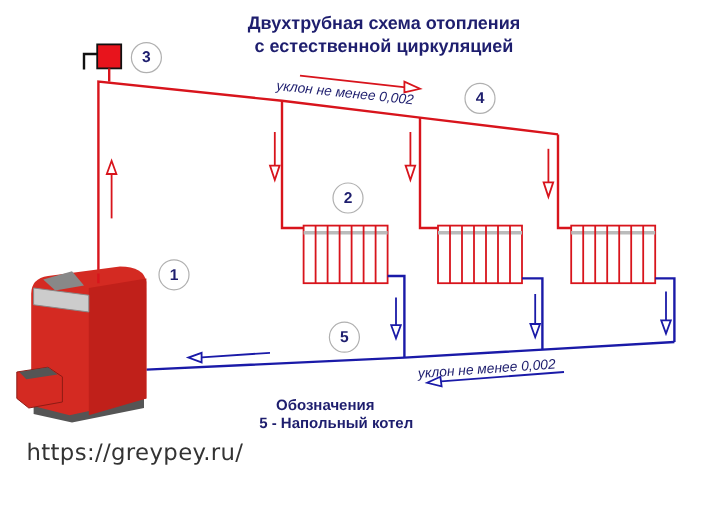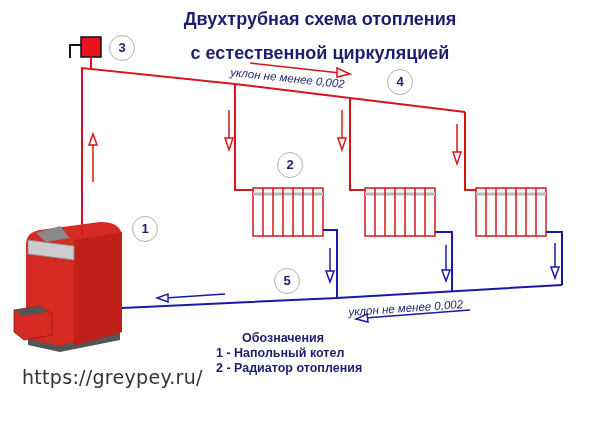--- a/index.html
+++ b/index.html
@@ -1,24 +1,24 @@
 <!DOCTYPE html>
 <html><head>
 <meta charset="utf-8">
 <style>
   html, body { margin:0; padding:0; background:#ffffff; }
   body { width:600px; height:424px; position:relative; overflow:hidden; font-family:"Liberation Sans", sans-serif; }
-  .title { position:absolute; left:0; width:600px; text-align:center; color:#1e1e6e; font-weight:bold; font-size:18px; line-height:19px; }
+  .title { position:absolute; left:0; width:600px; text-align:center; color:#1e1e6e; font-weight:bold; font-size:15px; line-height:19px; }
   .title1 { top:10px; left:60px; width:520px; }
-  .title2 { top:44px; left:60px; width:520px; }
+  .title2 { top:29px; left:60px; width:520px; }
   svg.diagram { position:absolute; left:0; top:0; }
   .callout { position:absolute; width:24px; height:24px; border-radius:50%; border:1px solid #b0b0b0; background:#fff; color:#1e1e6e; font-weight:bold; font-size:13px; text-align:center; line-height:24px; }
   .slope { position:absolute; color:#1e1e6e; font-style:italic; font-size:11.5px; white-space:nowrap; }
   .legend { position:absolute; left:216px; top:331px; color:#1e1e6e; font-weight:bold; font-size:12.5px; }
-  .legend .head { margin-left:26px; line-height:15px; }
+  .legend .head { margin-left:14px; line-height:15px; }
   .legend .row { line-height:14.5px; white-space:nowrap; }
   .url { position:absolute; left:22px; top:366px; font-family:"DejaVu Sans", sans-serif; font-size:19px; color:#333; letter-spacing:0.3px; }
 </style>
 </head>
 <body>
 
 <div class="title title1">Двухтрубная схема отопления</div>
 <div class="title title2">с естественной циркуляцией</div>
 
 <svg class="diagram" width="600" height="424" viewBox="0 0 600 424">
@@ -129,17 +129,16 @@
 <div class="callout" style="left:277px; top:152px;">2</div>
 <div class="callout" style="left:109px; top:35px;">3</div>
 <div class="callout" style="left:387px; top:69px;">4</div>
 <div class="callout" style="left:274px; top:268px;">5</div>
 
 <div class="slope" style="left:231px; top:66px; transform:rotate(6deg); transform-origin:left top;">уклон не менее 0,002</div>
 <div class="slope" style="left:348px; top:306px; transform:rotate(-4deg); transform-origin:left top;">уклон не менее 0,002</div>
 
 <div class="legend">
   <div class="head">Обозначения</div>
-  <div class="row">1 - Напольный котел</div>
-  <div class="row">2 - Радиатор отопления</div>
+  <div class="row">5 - Напольный котел</div>
 </div>
 
 <div class="url">https://greypey.ru/</div>
 
 </body></html>

